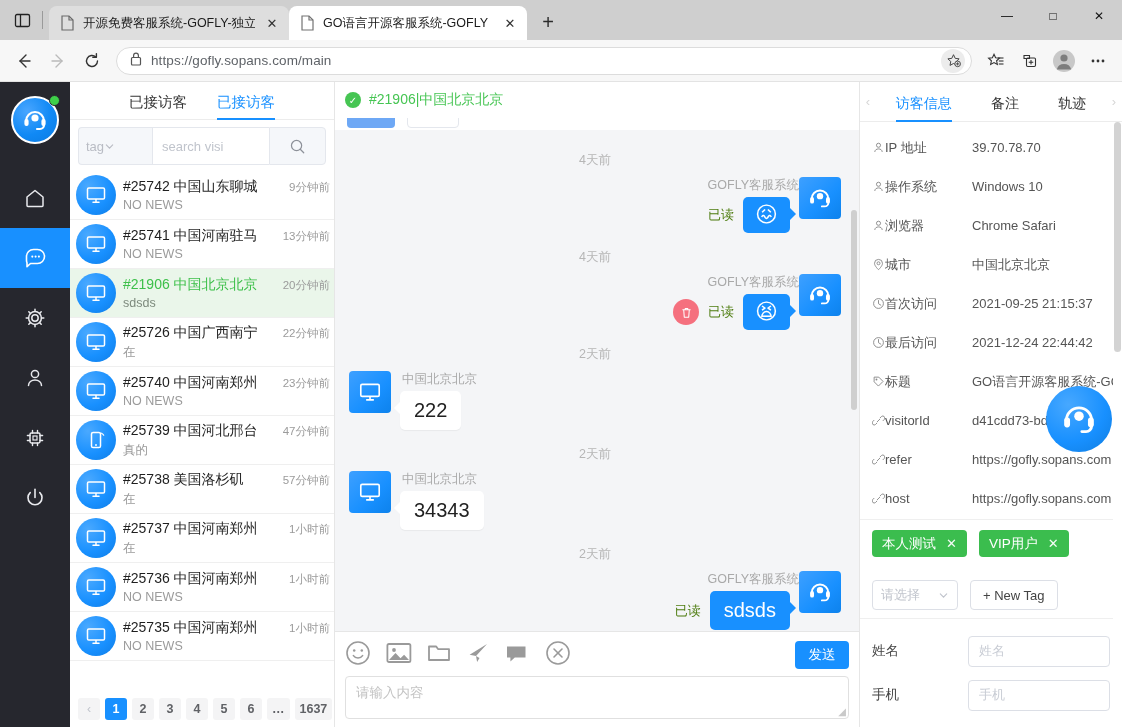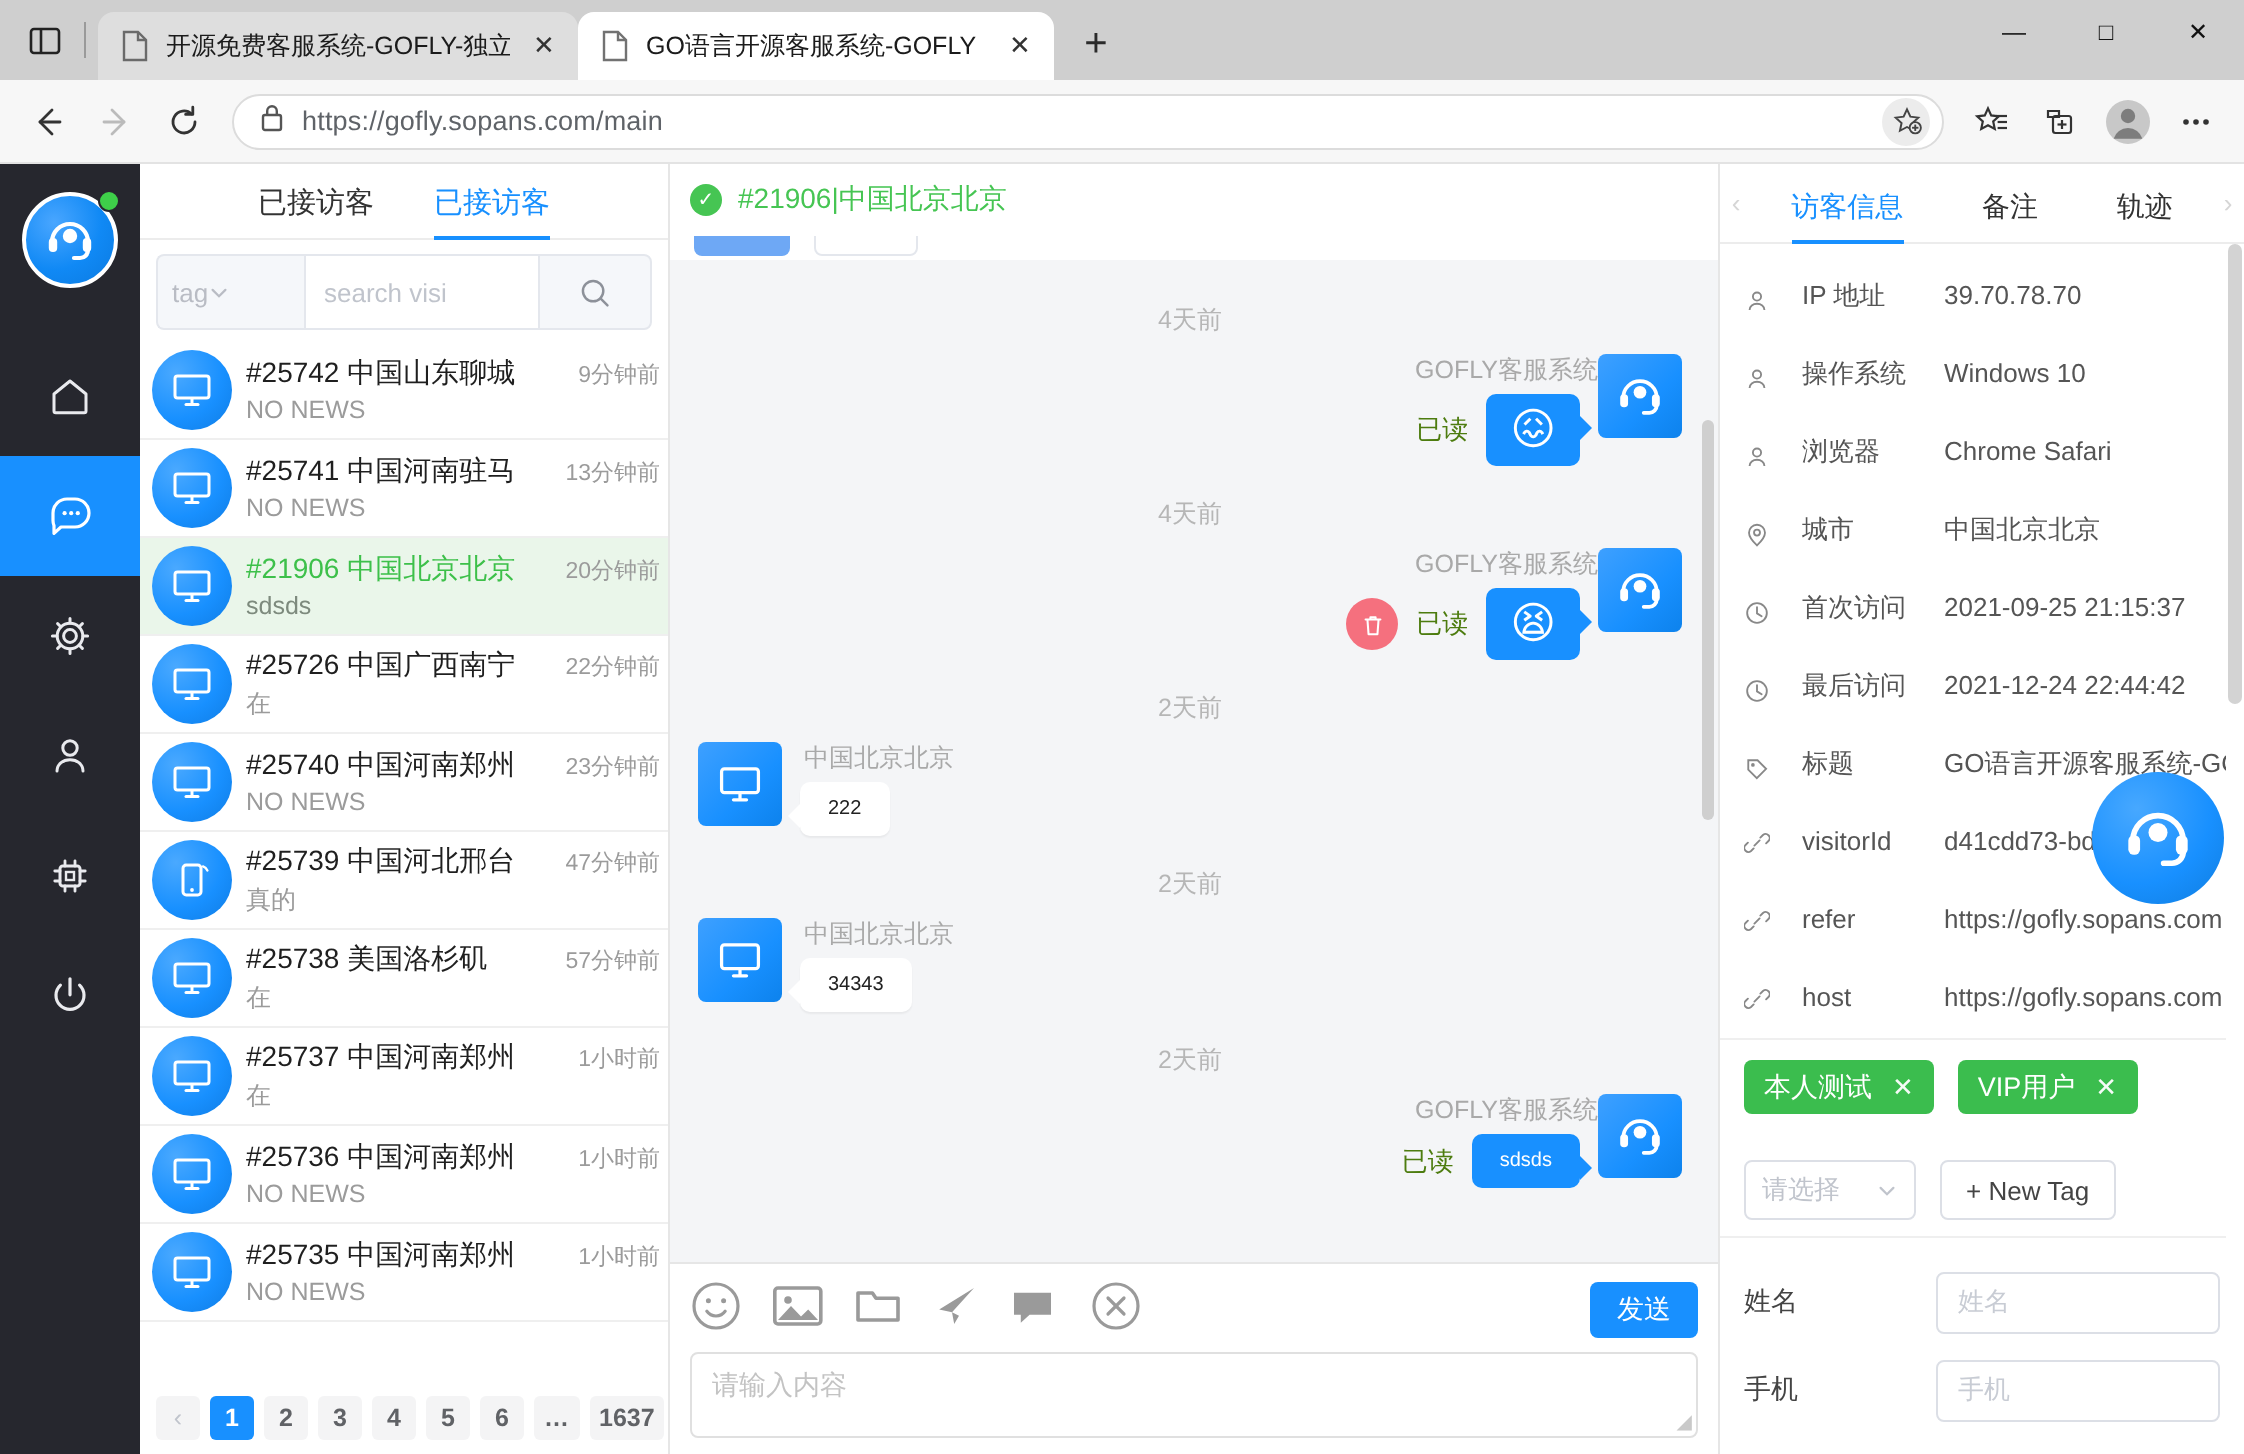--- a/index.html
+++ b/index.html
@@ -172,21 +172,21 @@
   .msg { display:flex; align-items:flex-start; margin-bottom:4px; }
   .msg.out { justify-content:flex-end; }
   .m-ava { width:42px; height:42px; flex:0 0 42px; border-radius:4px;
            background:linear-gradient(135deg,#3ea0ff 0%,#1890ff 60%,#0d82ec 100%);
            display:flex; align-items:center; justify-content:center; }
   .m-body { display:flex; flex-direction:column; }
   .msg.out .m-body { align-items:flex-end; }
   .m-name { color:#a9a9a9; font-size:12.5px; margin-bottom:3px; }
   .m-row { display:flex; align-items:center; gap:9px; }
   .bub {
-    position:relative; padding:8px 14px; border-radius:5px; font-size:10px;
+    position:relative; padding:8px 14px; border-radius:5px; font-size:20px;
     max-width:320px; word-break:break-all;
   }
   .bub.in { background:#fff; color:#222; margin-left:9px; box-shadow:0 1px 1px rgba(0,0,0,.05); }
   .bub.out { background:#1890ff; color:#fff; margin-right:9px; }
   .bub.in::before {
     content:''; position:absolute; left:-6px; top:11px; width:0; height:0;
     border:6px solid transparent; border-right-color:#fff; border-left:0;
   }
   .bub.out::after {
     content:''; position:absolute; right:-6px; top:11px; width:0; height:0;
@@ -214,21 +214,21 @@
   .ic-tabs { height:40px; flex:0 0 40px; display:flex; align-items:center;
              border-bottom:1px solid #ececec; position:relative; }
   .ic-tabs .nav { color:#d6d6d6; font-size:13px; width:16px; text-align:center; flex:0 0 16px; }
   .ic-tabs .tabs { flex:1 1 auto; display:flex; justify-content:space-around; align-items:center;
                    height:40px; }
   .ic-tab { font-size:14px; color:#333; height:40px; line-height:42px; }
   .ic-tab.active { color:#1890ff; border-bottom:2px solid #1890ff; }
 
   .kvlist { flex:1 1 auto; overflow:hidden; padding:6px 0 0 0; }
   .kv { display:flex; align-items:center; height:39px; padding:0 4px 0 12px; }
-  .kv .k { flex:0 0 100px; display:flex; align-items:flex-end; gap:16px;
+  .kv .k { flex:0 0 100px; display:flex; align-items:center; gap:0;
            color:#555; font-size:13px; white-space:nowrap; }
   .kv .v { flex:1 1 auto; color:#555; font-size:13px; white-space:nowrap;
            overflow:hidden; min-width:0; }
 
   .tagarea { border-top:1px solid #efefef; padding:10px 12px 8px 12px; flex:0 0 auto; }
   .tagrow { display:flex; gap:12px; margin-bottom:23px; }
   .tagchip { background:#3bbd4e; color:#fff; height:27px; border-radius:4px; padding:0 10px;
              display:flex; align-items:center; gap:10px; font-size:13.5px; }
   .tagchip .x { font-size:13px; opacity:.95; }
   .tagrow2 { display:flex; gap:12px; }

